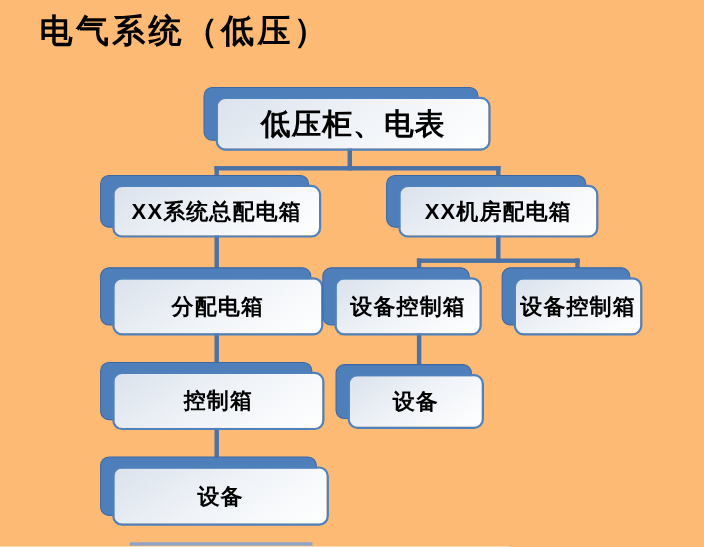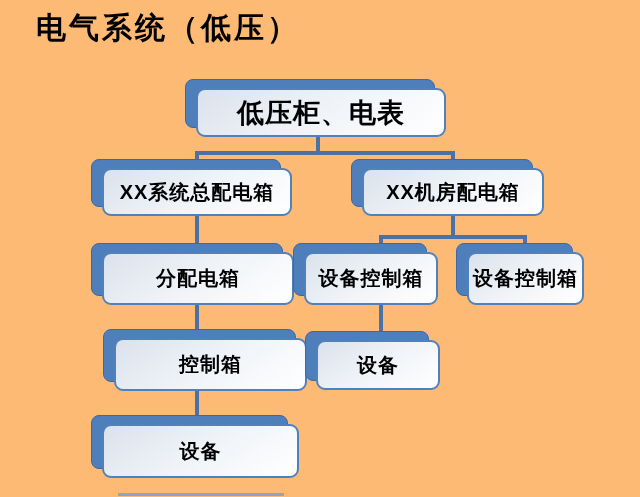--- a/index.html
+++ b/index.html
@@ -93,21 +93,21 @@
         <div class="front">
           <span class="label" style="font-size: 20px;">设备控制箱</span>
         </div>
       </div>
       <div class="node" style="left: 467px; top: 252px; width: 117px; height: 53px;">
         <div class="back"></div>
         <div class="front">
           <span class="label" style="font-size: 20px;">设备控制箱</span>
         </div>
       </div>
-      <div class="node" style="left: 114px; top: 338px; width: 193px; height: 53px; font-family: Liberation Mono, monospace;">
+      <div class="node" style="left: 102px; top: 338px; width: 193px; height: 53px; font-family: Liberation Mono, monospace;">
         <div class="back"></div>
         <div class="front">
           <span class="label" style="font-size: 20px;">控制箱</span>
         </div>
       </div>
       <div class="node" style="left: 316px; top: 340px; width: 124px; height: 50px;">
         <div class="back"></div>
         <div class="front">
           <span class="label" style="font-size: 20px;">设备</span>
         </div>

